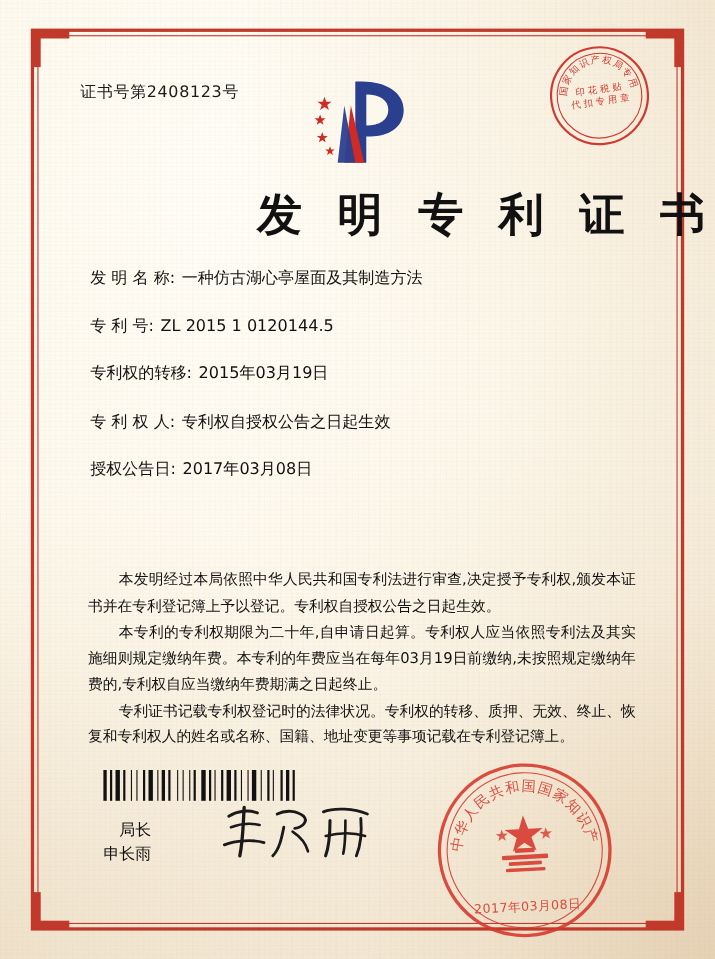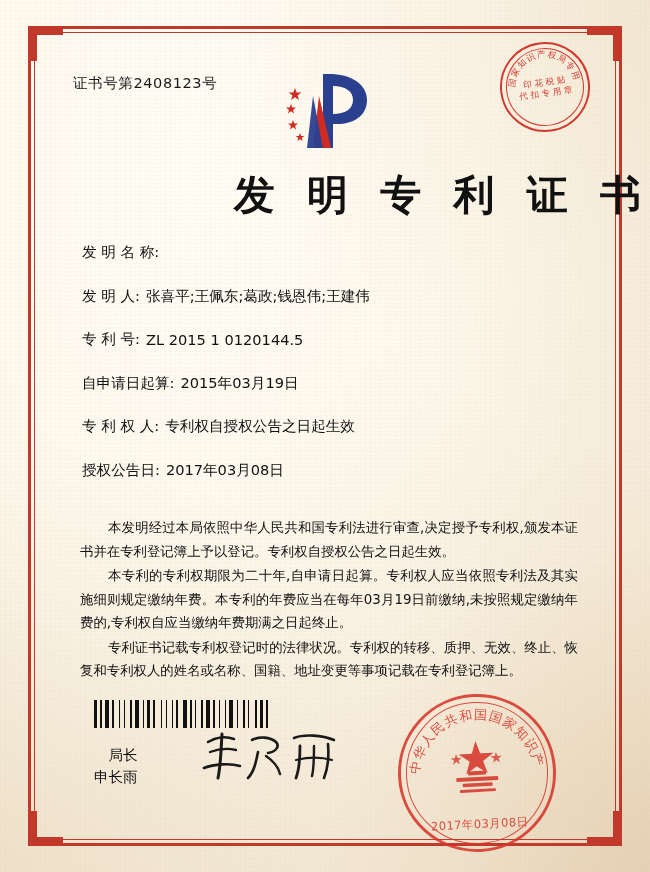--- a/index.html
+++ b/index.html
@@ -315,31 +315,28 @@
       <div>印 花 税 贴</div>
       <div>代 扣 专 用 章</div>
     </div>
   </div>
 
   <div class="main-title">发 明 专 利 证 书</div>
 
   <div class="fields">
     <div class="field-row">
       <span class="field-label">发 明 名 称:</span>
-    </div>
-    <div class="field-row">
-      <span class="field-label">发 明 人:</span>
-      <span class="field-value">张喜平;王佩东;葛政;钱恩伟;王建伟</span>
+      <span class="field-value">一种仿古湖心亭屋面及其制造方法</span>
     </div>
     <div class="field-row">
       <span class="field-label">专 利 号:</span>
       <span class="field-value">ZL 2015 1 0120144.5</span>
     </div>
     <div class="field-row">
-      <span class="field-label">自申请日起算:</span>
+      <span class="field-label">专利权的转移:</span>
       <span class="field-value">2015年03月19日</span>
     </div>
     <div class="field-row">
       <span class="field-label">专 利 权 人:</span>
       <span class="field-value">专利权自授权公告之日起生效</span>
     </div>
     <div class="field-row tight">
       <span class="field-label">授权公告日:</span>
       <span class="field-value">2017年03月08日</span>
     </div>

